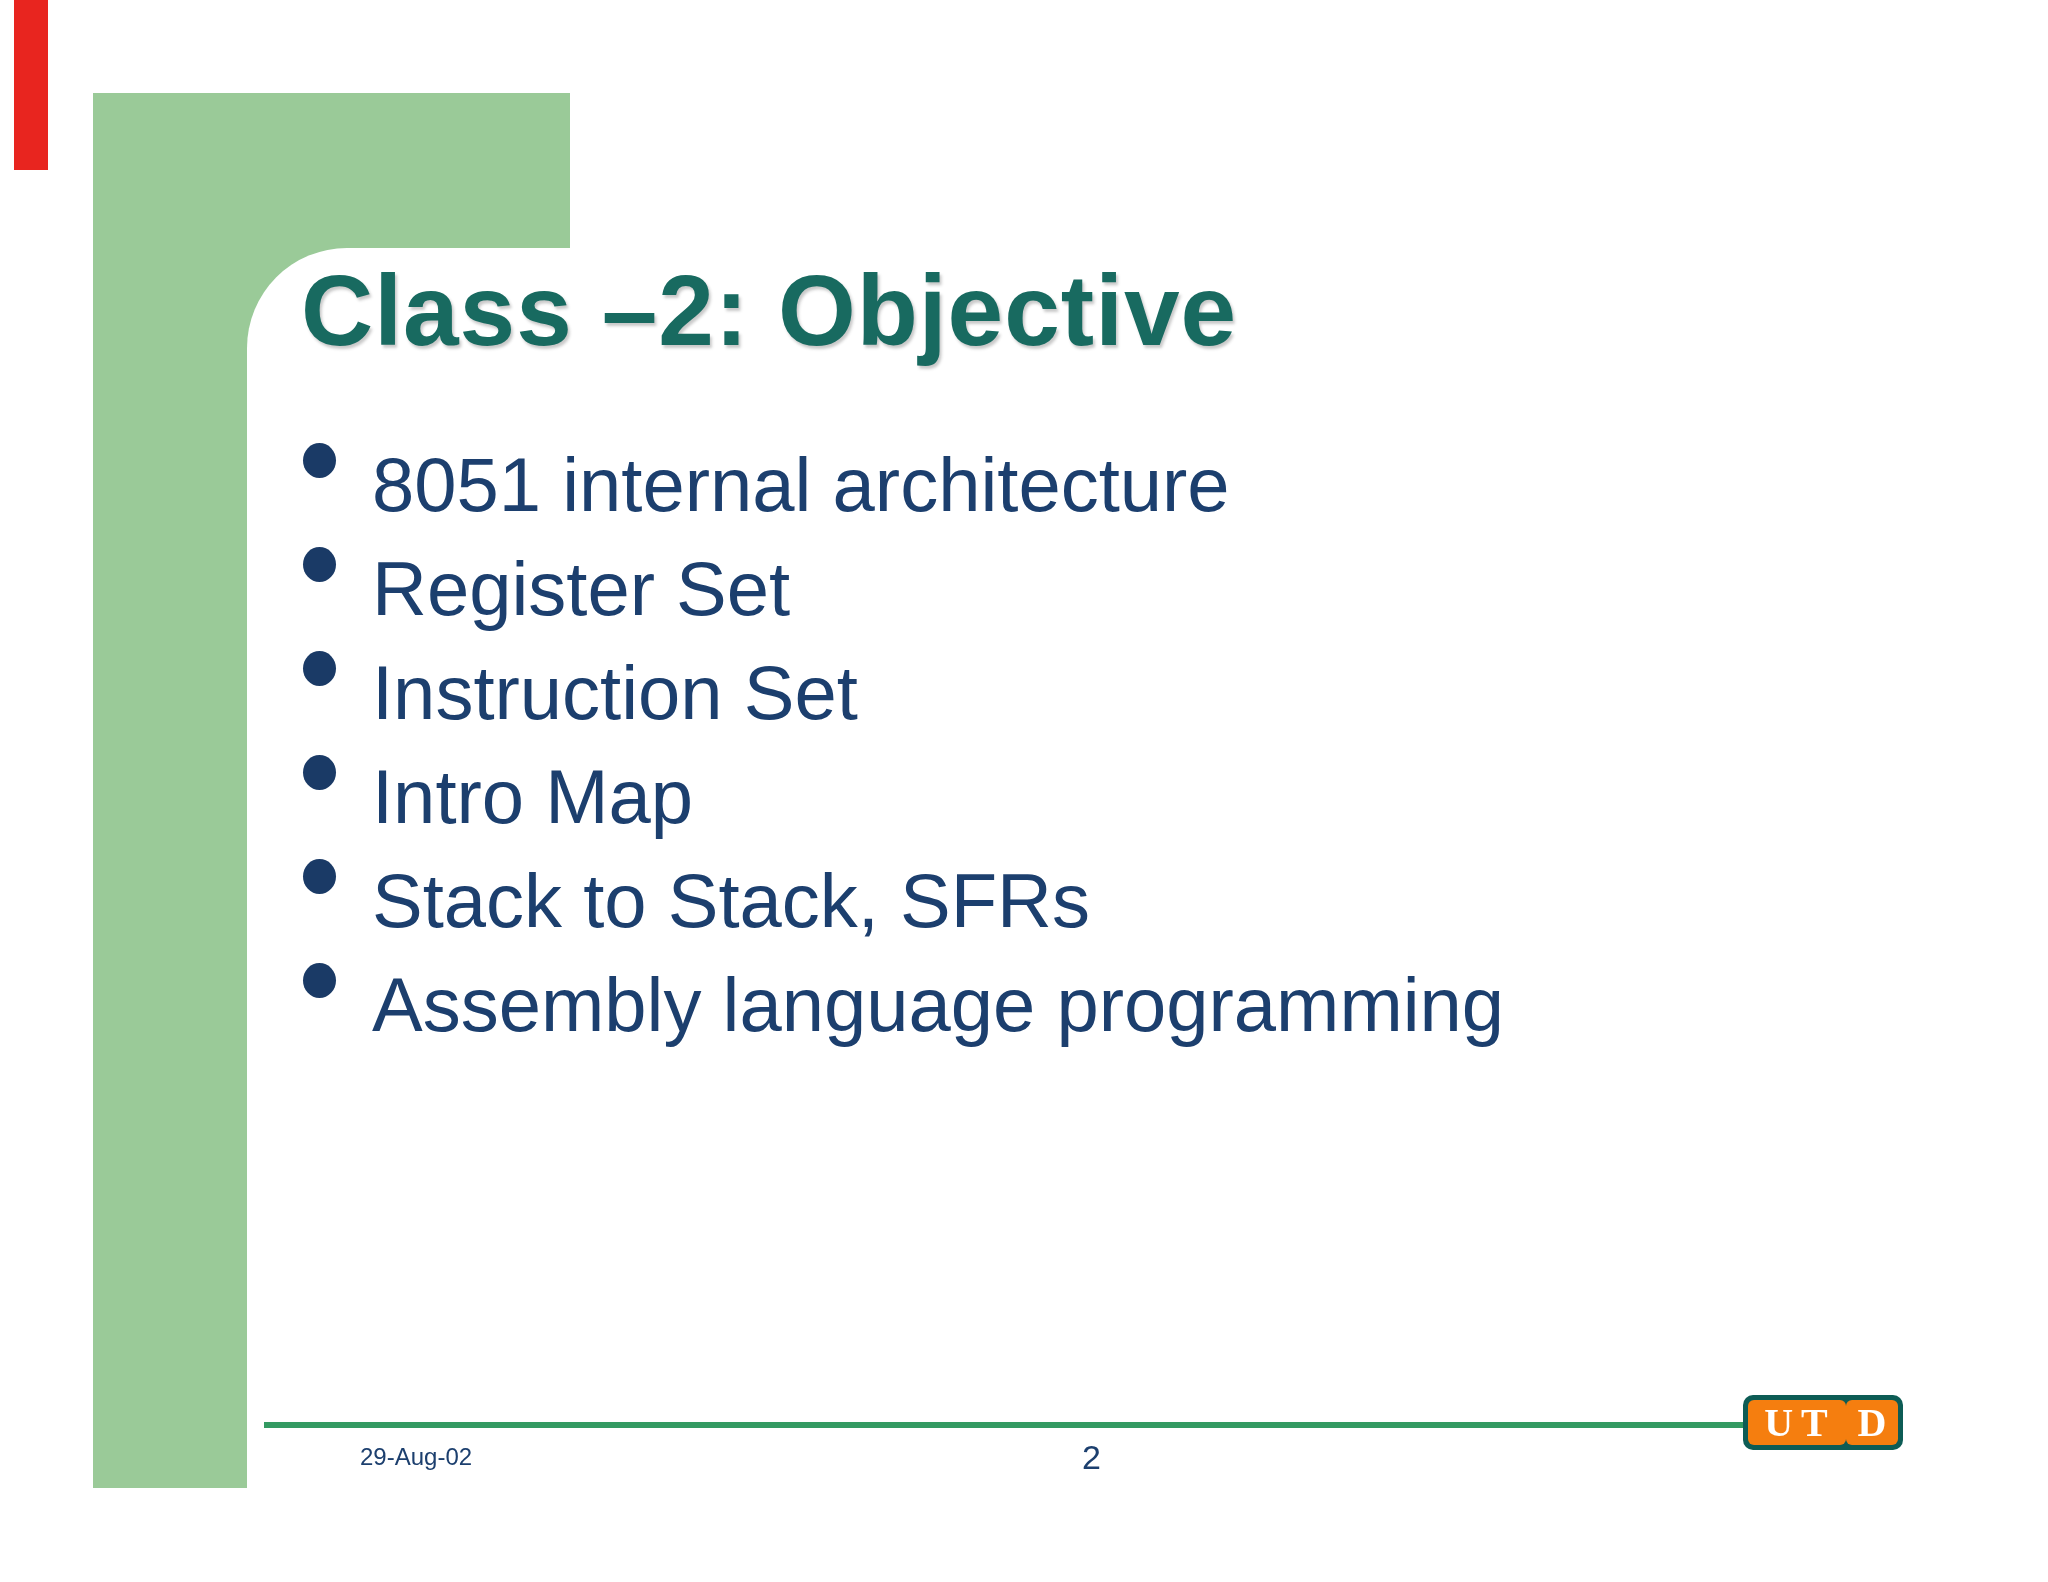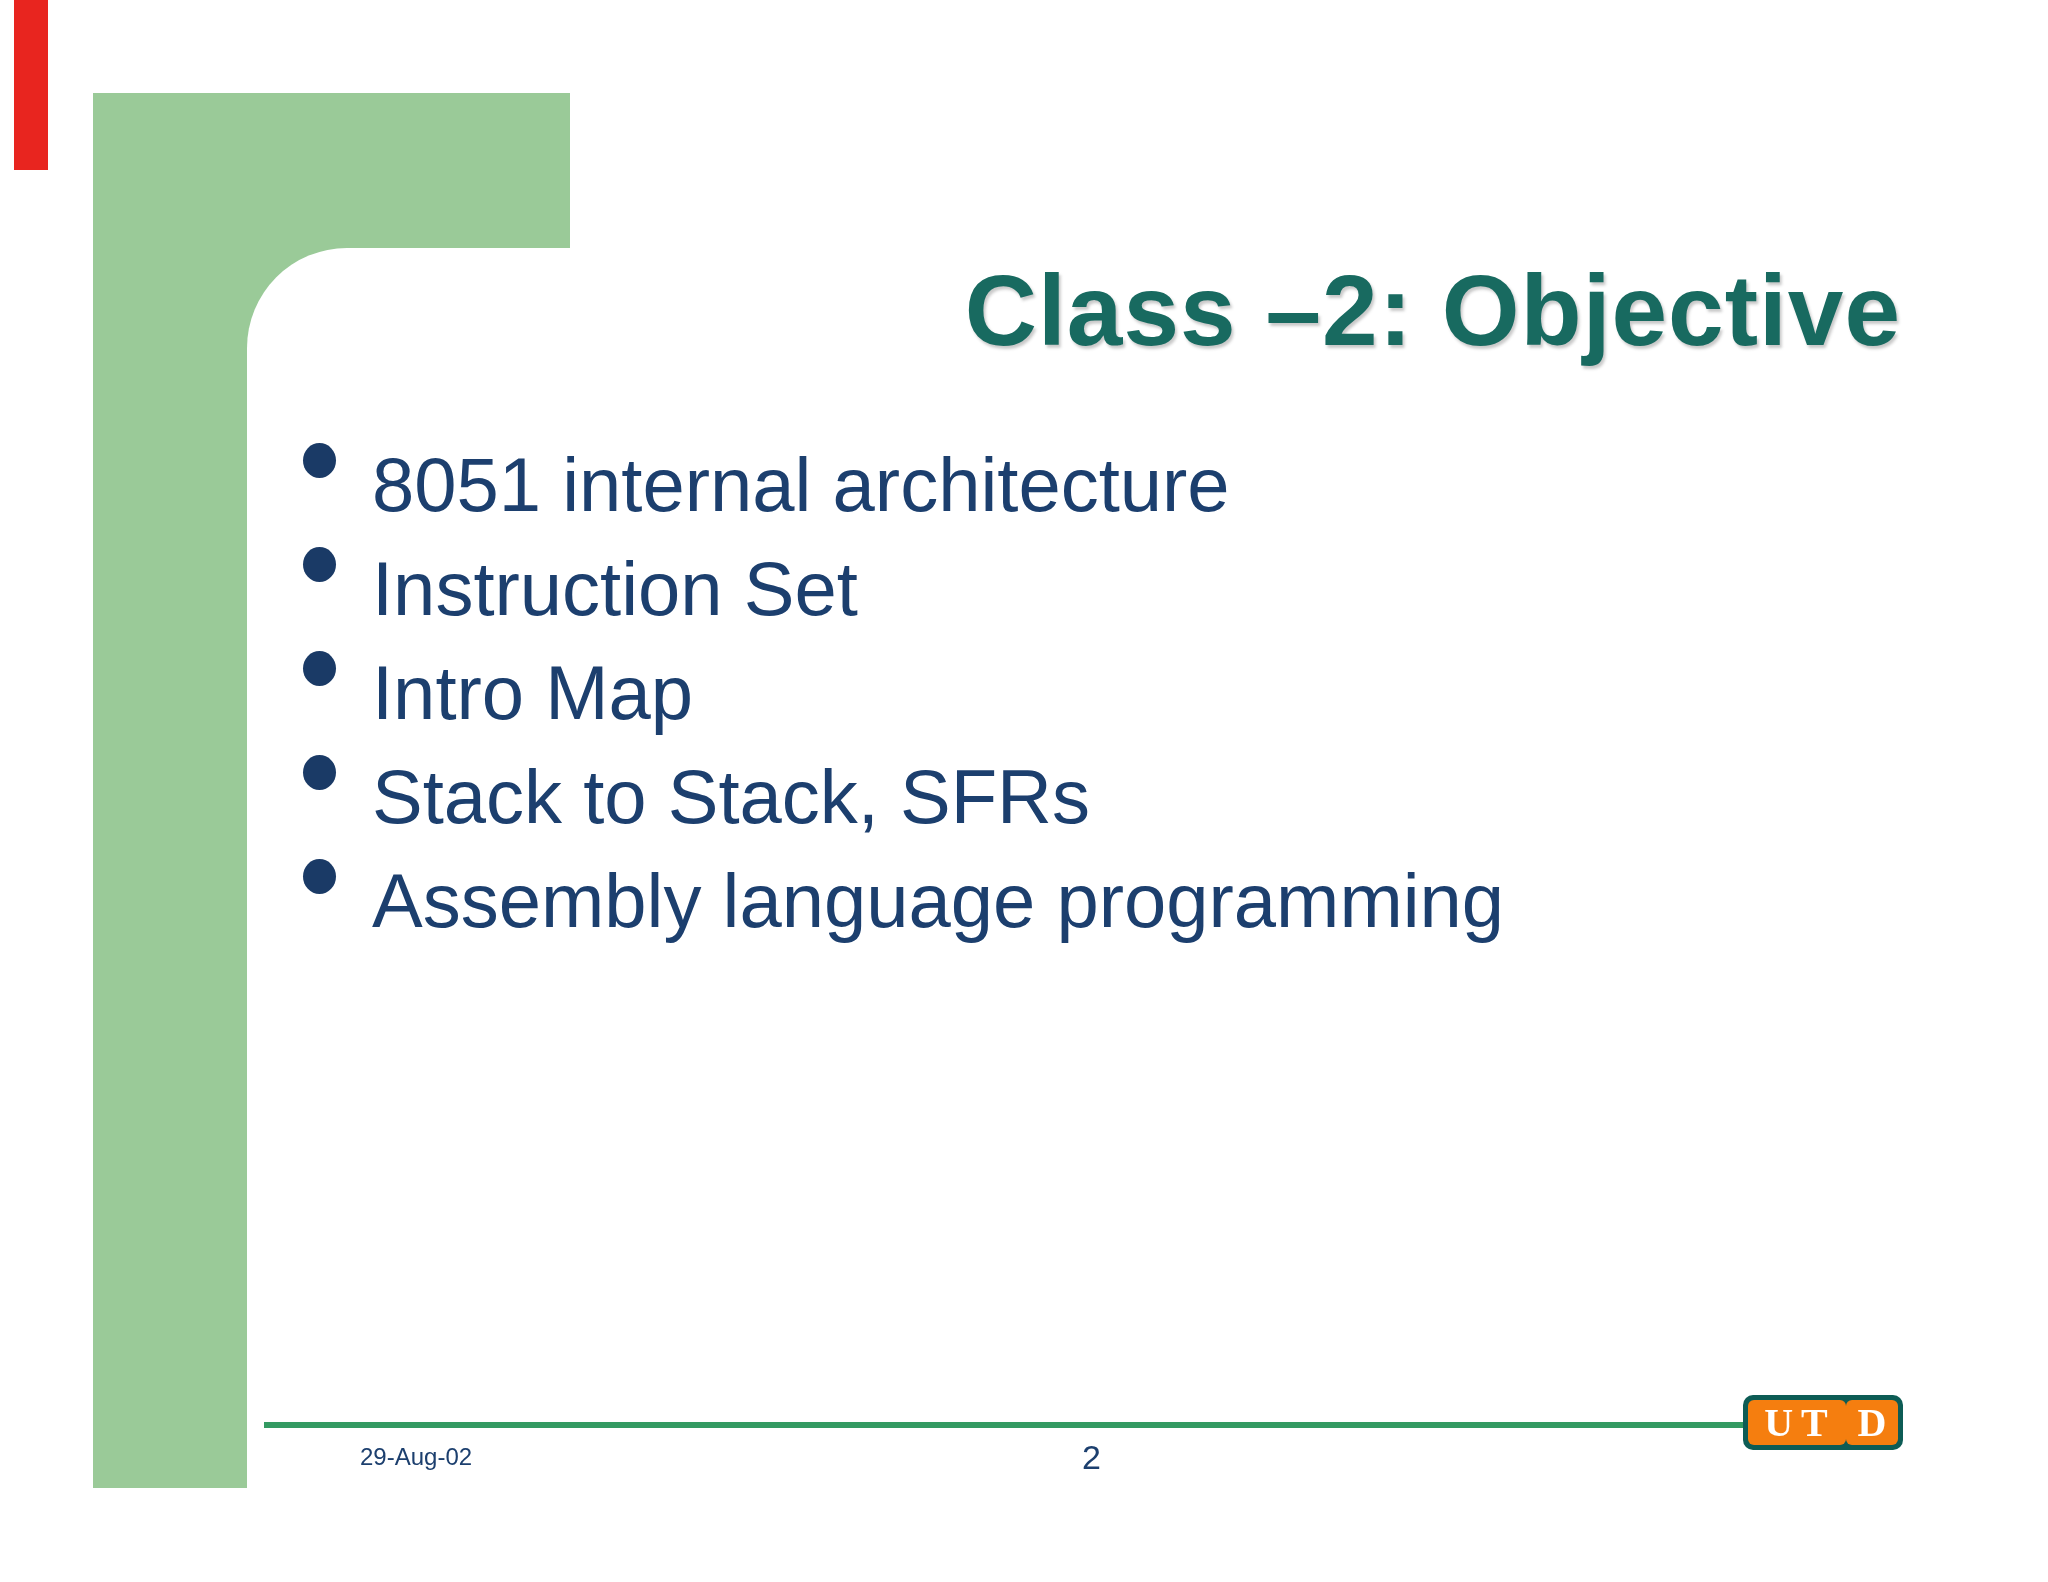--- a/index.html
+++ b/index.html
@@ -20,21 +20,20 @@
   .white-pane{
     position:absolute;left:247px;top:248px;right:0;bottom:0;
     background:#ffffff;border-top-left-radius:100px;
   }
   
   .slide-title{
     position:absolute;left:301px;top:250px;width:1600px;
     font-size:100px;font-weight:bold;line-height:120px;
     color:#186a60;letter-spacing:1px;
     text-shadow:2px 3px 3px rgba(40,40,40,0.25);
-    text-align:right;
   }
   
   .bullet-list{
     position:absolute;left:303px;top:441px;width:1500px;
     list-style:none;margin:0;padding:0;
   }
   .bullet-list li{
     height:104px;display:flex;
     font-size:76px;color:#1c3f6e;white-space:nowrap;
   }
@@ -79,20 +78,24 @@
 
 <div class="slide-title">Class –2: Objective</div>
 
 <ul class="bullet-list">
   <li>
     <span class="bullet-dot"></span>
     <span>8051 internal architecture</span>
   </li>
   <li>
     <span class="bullet-dot"></span>
+    <span>Register Set</span>
+  </li>
+  <li>
+    <span class="bullet-dot"></span>
     <span>Instruction Set</span>
   </li>
   <li>
     <span class="bullet-dot"></span>
     <span>Intro Map</span>
   </li>
   <li>
     <span class="bullet-dot"></span>
     <span>Stack to Stack, SFRs</span>
   </li>

